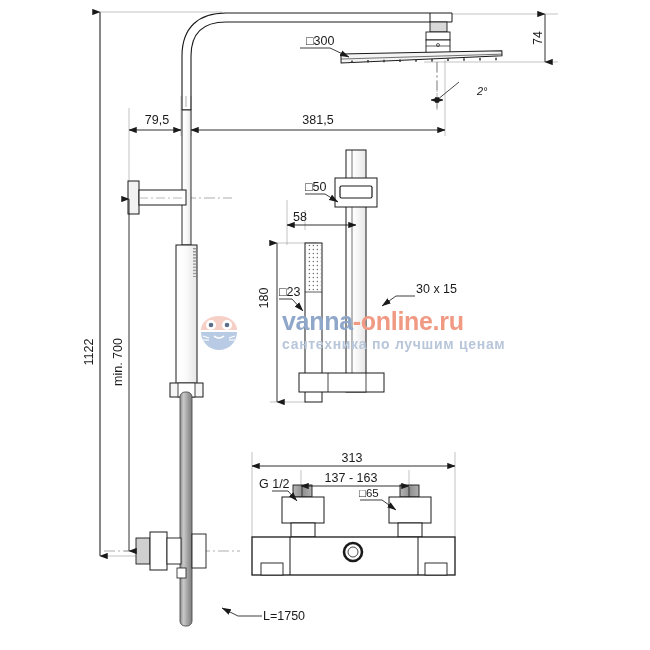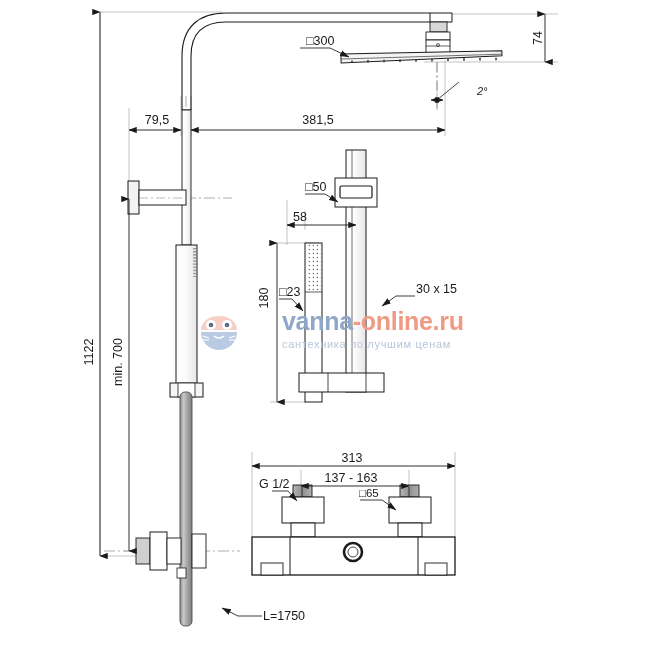--- a/index.html
+++ b/index.html
@@ -8,22 +8,22 @@
   #stage{position:relative;width:650px;height:624px;background:#ffffff;}
   svg#dwg{position:absolute;left:0;top:0;width:650px;height:650px;display:block;}
   .wm{position:absolute;left:196px;top:306px;width:270px;height:56px;
       pointer-events:none;}
   .wm-logo{position:absolute;left:0;top:4px;width:46px;height:46px;}
   .wm-txt{position:absolute;left:52px;top:0px;width:220px;margin-left:34px;}
   .wm-main{font-size:25px;font-weight:bold;letter-spacing:-0.3px;line-height:30px;
            white-space:nowrap;}
   .wm-main .b{color:#8fa7c9;}
   .wm-main .o{color:#f09a84;}
-  .wm-sub{font-size:11px;color:#b8c6da;letter-spacing:0.7px;line-height:14px;
-          white-space:nowrap;margin-top:1px;}
+  .wm-sub{font-size:14px;color:#b8c6da;letter-spacing:0.7px;line-height:14px;
+          white-space:nowrap;margin-top:1px;font-weight:bold;}
 </style>
 </head>
 <body>
 
 <div id="stage">
 
 <svg id="dwg" viewBox="0 0 650 650">
   <defs>
     <marker id="ar" markerWidth="9" markerHeight="7" refX="8.6" refY="3.5" orient="auto">
       <path d="M0,0 L9,3.5 L0,7 z" fill="#1a1a1a"></path>

